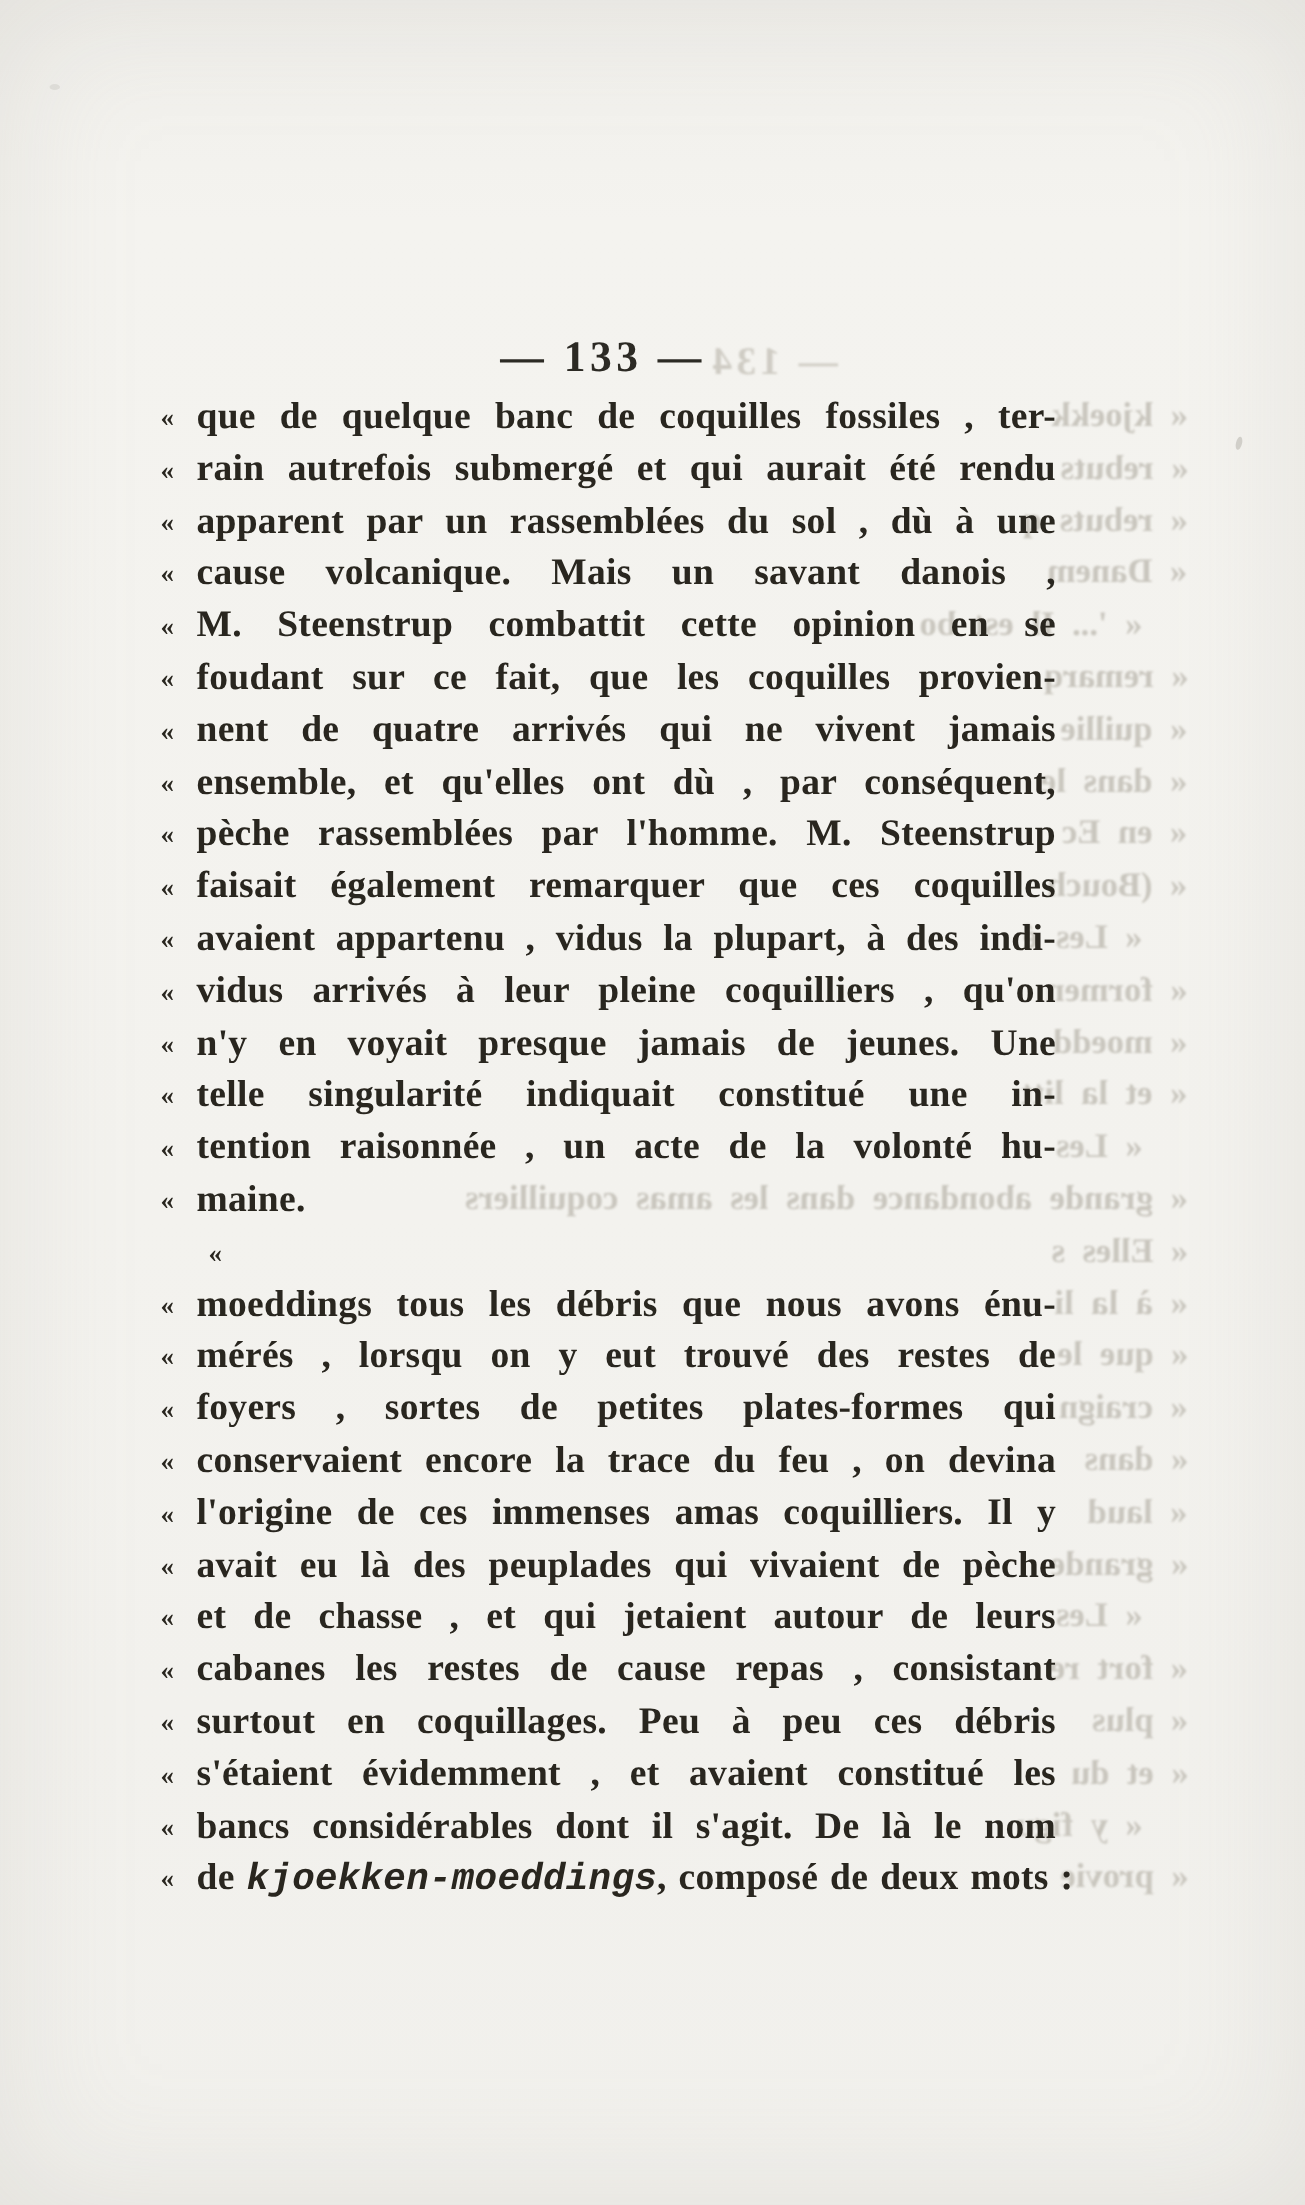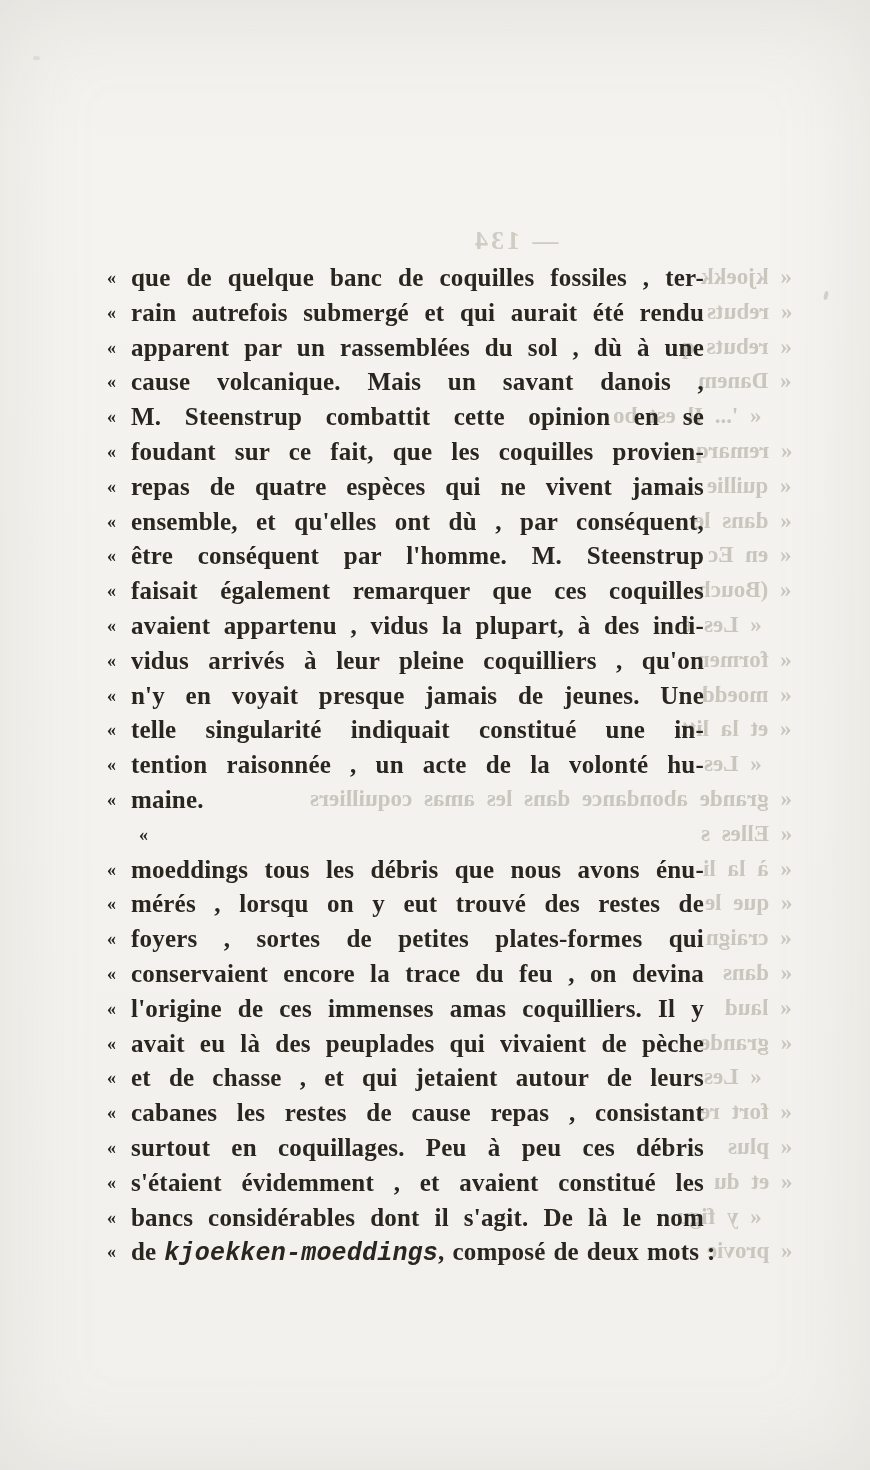--- a/index.html
+++ b/index.html
@@ -119,20 +119,21 @@
   .speck.s1 { left: 824px; top: 291px; width: 4px; height: 9px; transform: rotate(14deg); }
   .speck.s2 { left: 33px;  top: 56px;  width: 7px; height: 4px; opacity: .5; }
 </style>
 </head>
 <body>
 
 <div class="page">
 
   <div class="bleed-pagenum">— 134</div>
 
+  <div class="pagenum-row">— 133 —</div>
 
   <div class="bleed-block" id="bleed-block">
       <div class="bleed-line">
         <span>« kjoekk</span>
       </div>
       <div class="bleed-line">
         <span>« rebuts</span>
       </div>
       <div class="bleed-line">
         <span>« rebuts q</span>
@@ -237,29 +238,29 @@
       <div class="line">
         <span class="q">«</span>
         <span class="t">M. Steenstrup combattit cette opinion en se</span>
       </div>
       <div class="line">
         <span class="q">«</span>
         <span class="t">foudant sur ce fait, que les coquilles provien-</span>
       </div>
       <div class="line">
         <span class="q">«</span>
-        <span class="t">repas de quatre espèces qui ne vivent jamais</span>
+        <span class="t">nent de quatre arrivés qui ne vivent jamais</span>
       </div>
       <div class="line">
         <span class="q">«</span>
         <span class="t">ensemble, et qu'elles ont dù , par conséquent,</span>
       </div>
       <div class="line">
         <span class="q">«</span>
-        <span class="t">être conséquent par l'homme. M. Steenstrup</span>
+        <span class="t">pèche rassemblées par l'homme. M. Steenstrup</span>
       </div>
       <div class="line">
         <span class="q">«</span>
         <span class="t">faisait également remarquer que ces coquilles</span>
       </div>
       <div class="line">
         <span class="q">«</span>
         <span class="t">avaient appartenu , vidus la plupart, à des indi-</span>
       </div>
       <div class="line">

